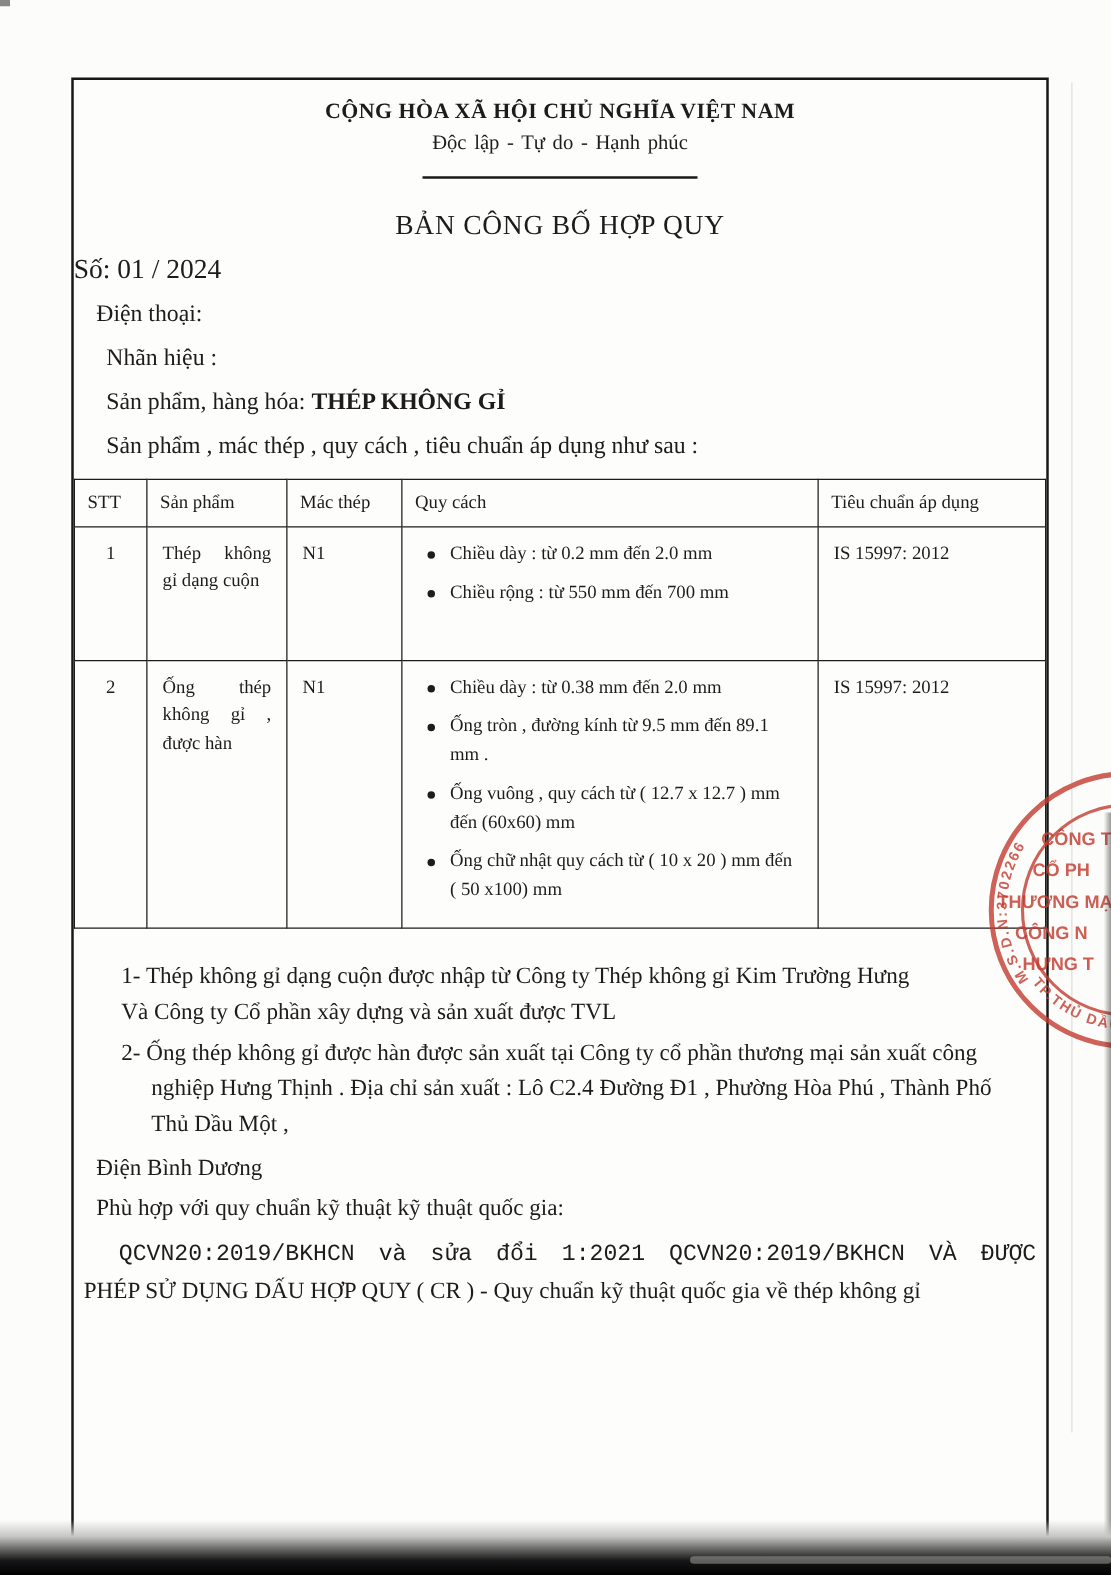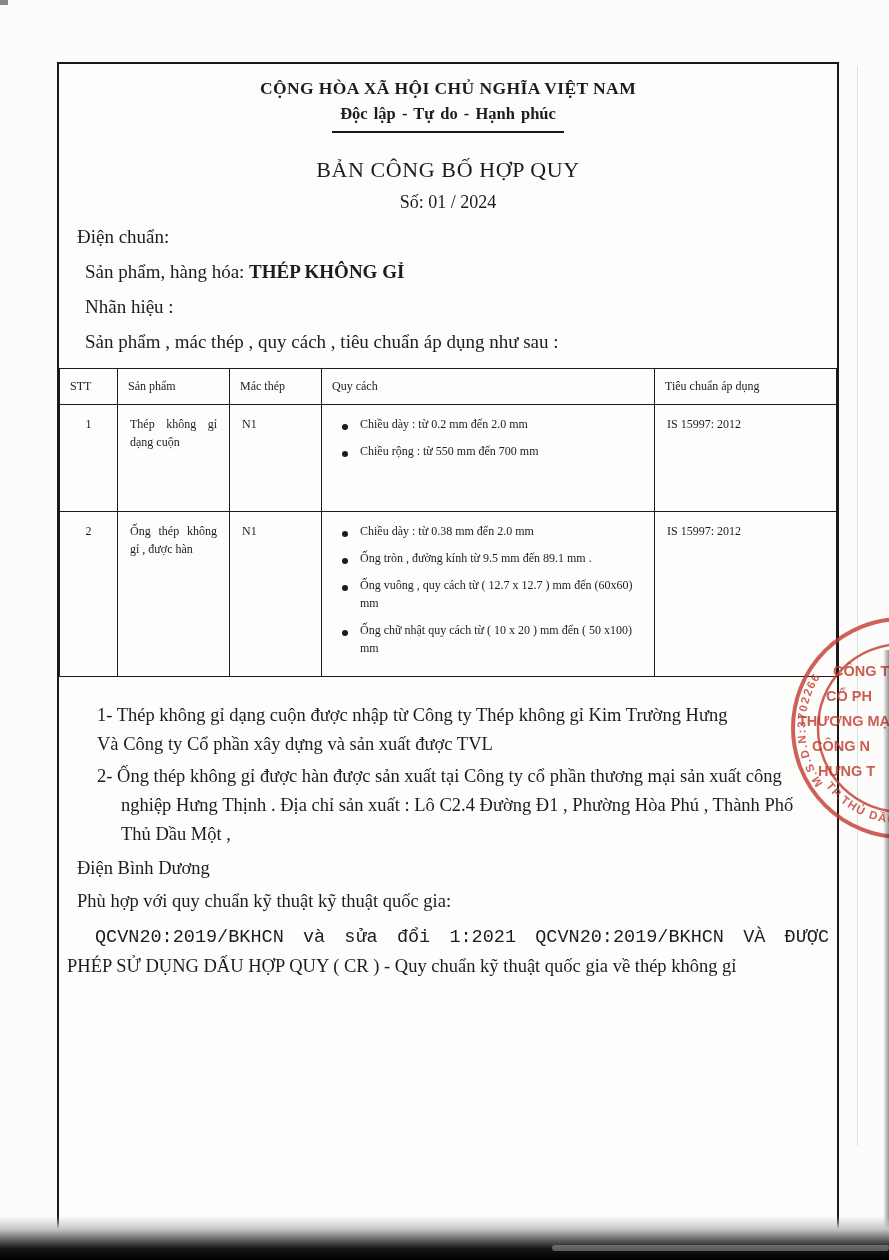--- a/index.html
+++ b/index.html
@@ -4,28 +4,28 @@
 <style>
   html,body{margin:0;padding:0;}
   body{width:889px;height:1260px;background:#ffffff;}
   .page{position:relative;width:889px;height:1260px;background:#fcfcfa;overflow:hidden;
         font-family:"Liberation Serif", serif;color:#1e1c1b;}
   .frame{position:absolute;left:57px;top:62px;width:782px;height:1250px;
          border:2px solid #181818;box-sizing:border-box;padding-top:14px;overflow:hidden;
          background:#fdfdfb;}
   .nat{text-align:center;font-weight:bold;font-size:17.5px;letter-spacing:.4px;}
   .motto-wrap{text-align:center;margin-top:5px;}
-  .motto{display:inline-block;font-weight:bold;font-size:16.5px;
-         border-bottom:2px solid #1a1a1a;padding:0 8px 7px 8px;word-spacing:2px;}
+  .motto{display:inline-block;font-weight:normal;font-size:16.5px;
+         border-bottom:2px solid #1a1a1a;padding:0 8px 17px 8px;word-spacing:2px;}
   .title{text-align:center;font-weight:normal;font-size:22px;margin-top:24px;letter-spacing:.6px;}
-  .docnum{text-align:center;font-size:18px;margin-top:9px;margin-bottom:9px;}
+  .docnum{font-size:22px;margin-top:9px;margin-bottom:9px;}
   .p{font-size:19px;line-height:1.63;margin:0 34px 4px 18px;}
   .p.gap-top{margin-top:8px;}
   .p.indent{margin-left:26px;}
-  .tbl{width:100%;border-collapse:collapse;table-layout:fixed;margin-top:10px;font-size:12px;}
+  .tbl{width:100%;border-collapse:collapse;table-layout:fixed;margin-top:10px;font-size:15px;}
   .tbl th,.tbl td{border:1.5px solid #1c1c1c;vertical-align:top;}
   .tbl th{font-weight:normal;text-align:left;padding:10px 10px;vertical-align:middle;}
   .tbl td{padding:10px 12px;line-height:1.5;}
   .c-stt{text-align:center;}
   tr.r1 td{height:86px;}
   .qlist{margin:0;padding:0;list-style:none;}
   .qlist li{position:relative;padding-left:26px;margin-bottom:9px;}
   .qlist li::before{content:"";position:absolute;left:8px;top:9px;width:6px;height:6px;
                     border-radius:50%;background:#1d1c1b;}
   .note{font-size:18.5px;line-height:1.55;}
@@ -54,23 +54,23 @@
   <div class="frame">
 
     <div class="nat">CỘNG HÒA XÃ HỘI CHỦ NGHĨA VIỆT NAM</div>
     <div class="motto-wrap">
       <span class="motto">Độc lập - Tự do - Hạnh phúc</span>
     </div>
 
     <div class="title">BẢN CÔNG BỐ HỢP QUY</div>
     <div class="docnum">Số: 01 / 2024</div>
 
-    <p class="p gap-top">Điện chuẩn:</p>
+    <p class="p gap-top">Điện thoại:</p>
+    <p class="p indent">Nhãn hiệu :</p>
     <p class="p indent"><span>Sản phẩm, hàng hóa:</span> <b>THÉP KHÔNG GỈ</b></p>
-    <p class="p indent">Nhãn hiệu :</p>
     <p class="p indent">Sản phẩm , mác thép , quy cách , tiêu chuẩn áp dụng như sau :</p>
 
     <table class="tbl">
       <colgroup>
         <col style="width:58px">
           <col style="width:112px">
           <col style="width:92px">
           <col style="width:333px">
           <col>
       </colgroup>

